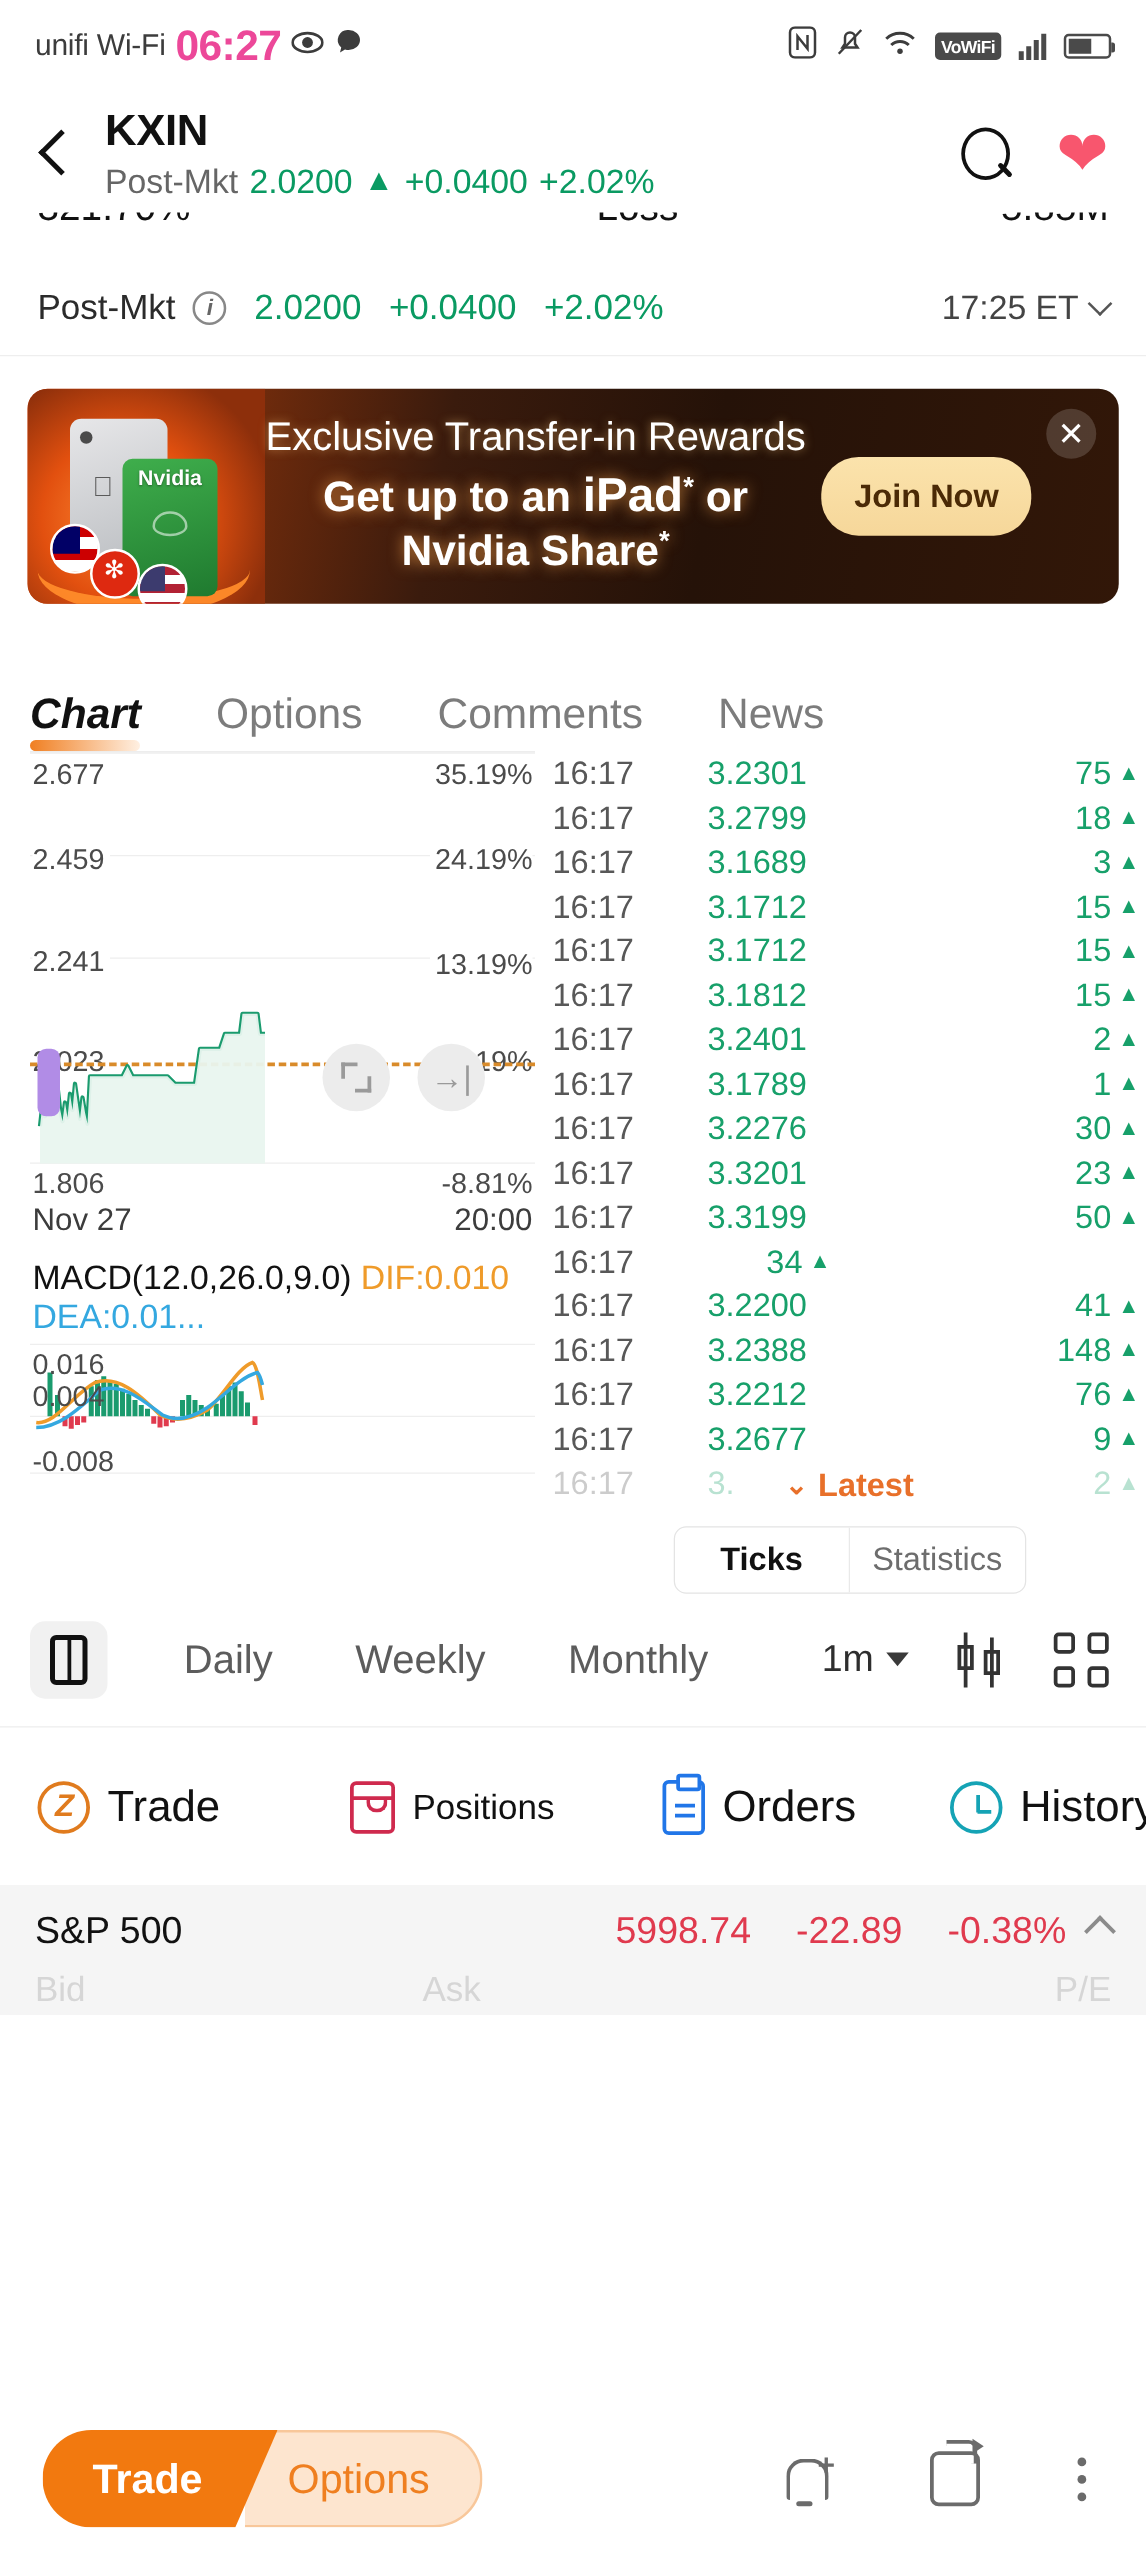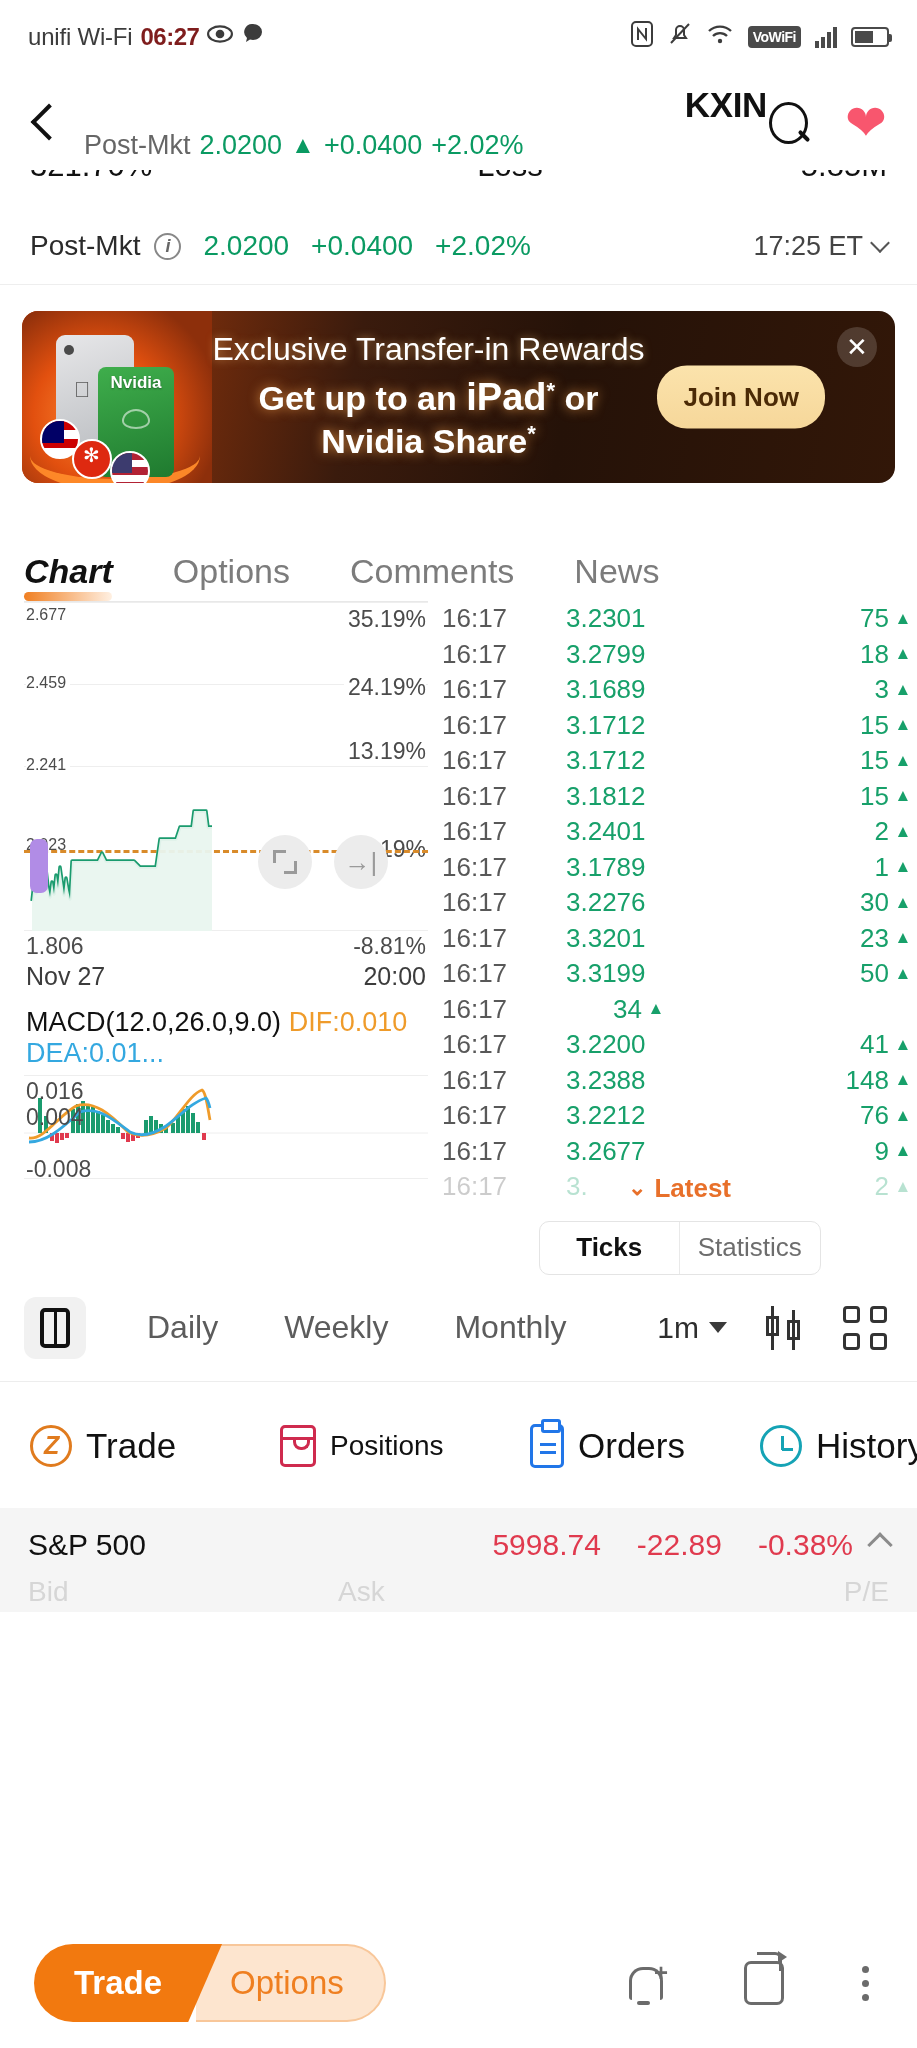--- a/index.html
+++ b/index.html
@@ -11,21 +11,21 @@
   }
   #app { position: relative; width: 917px; height: 2048px; background:#fff; }
 
   
   .statusbar {
     height: 74px; display: flex; align-items: center;
     padding: 0 28px; font-size: 25px; color: #3c3c3c;
   }
   .sb-left { display:flex; align-items:center; gap:8px; }
   .sb-carrier { font-size: 24px; letter-spacing: -0.2px; }
-  .sb-time { font-size: 24px; font-weight: 700; letter-spacing:-0.5px; color:#7f1d1d; }
+  .sb-time { font-size: 34px; font-weight: 700; letter-spacing:-0.5px; color:#ec4899; }
   .sb-right { margin-left:auto; display:flex; align-items:center; gap:14px; }
   .ic { display:inline-block; }
   .vowifi-box {
     border:2px solid #4a4a4a; border-radius:4px; font-size:14px;
     font-weight:700; padding:1px 3px; color:#4a4a4a; background:#4a4a4a;
     color:#fff; letter-spacing:-0.5px;
   }
   .batt {
     width:38px; height:20px; border:2px solid #4a4a4a; border-radius:4px;
     position:relative; display:inline-block;
@@ -33,21 +33,21 @@
   .batt::after{
     content:""; position:absolute; right:-5px; top:5px; width:3px; height:8px;
     background:#4a4a4a; border-radius:0 2px 2px 0;
   }
   .batt i{ position:absolute; left:2px; top:2px; bottom:2px; width:18px; background:#4a4a4a; display:block;}
   .bars { display:flex; align-items:flex-end; gap:2px; height:22px; }
   .bars b { width:4px; background:#4a4a4a; display:block; }
 
   
   .header {
-    display:flex; align-items:center; padding: 12px 30px 10px 24px; height: 96px; text-align: right;
+    display:flex; align-items:center; padding: 12px 30px 10px 24px; height: 96px;
   }
   .back-chevron {
     width:40px; height:40px; position:relative; flex:0 0 auto; margin-right:20px;
   }
   .back-chevron::before{
     content:""; position:absolute; left:12px; top:6px; width:22px; height:22px;
     border-left:4px solid #111; border-bottom:4px solid #111;
     transform: rotate(45deg);
   }
   .hdr-mid { flex:1 1 auto; }
@@ -168,21 +168,21 @@
   }
   .tab.faded { color:#b6b6b6; }
 
   
   .split { display:flex; padding-left:24px; }
   .chartcol { width: 404px; flex:0 0 auto; }
   .tickcol { flex:1 1 auto; padding-left:14px; }
 
   .chartbox { position:relative; height:330px; border-top:1px solid #e8e8e8; }
   .gridline { position:absolute; left:0; right:0; height:1px; background:#eeeeee;}
-  .ylabel { position:absolute; left:2px; font-size:16px; color:#4b4b4b; background:#fff; padding-right:4px;}
+  .ylabel { position:absolute; left:2px; font-size:23px; color:#4b4b4b; background:#fff; padding-right:4px;}
   .plabel { position:absolute; right:2px; font-size:23px; color:#4b4b4b; background:#fff; padding-left:4px;}
   .prevclose {
     position:absolute; left:0; right:0; height:0;
     border-top:3px dashed #d98b2a;
   }
   .spark { position:absolute; left:0; bottom:0; width:100%; height:330px; }
   .fullscreen-btn, .jump-btn{
     position:absolute; width:54px;height:54px;border-radius:50%;
     background:#ececec; display:flex;align-items:center;justify-content:center;
   }
@@ -456,21 +456,21 @@
         <div class="gridline" style="top:164px"></div>
         <div class="gridline" style="top:328px"></div>
 
         <div class="ylabel" style="top:4px">2.677</div>
         <div class="ylabel" style="top:72px">2.459</div>
         <div class="ylabel" style="top:154px">2.241</div>
         <div class="ylabel" style="top:234px">2.023</div>
 
         <div class="plabel" style="top:4px">35.19%</div>
         <div class="plabel" style="top:72px">24.19%</div>
-        <div class="plabel" style="top:136px">13.19%</div>
+        <div class="plabel" style="top:156px">13.19%</div>
         <div class="plabel" style="top:234px">2.19%</div>
 
         <div class="prevclose" style="top:248px"></div>
 
         <svg class="spark" viewBox="0 0 404 330" preserveAspectRatio="none">
           <path d="M8,300 L10,282 L12,292 L14,276 L16,288 L18,272 L20,284 L22,268 L24,286 L26,296
                    L28,281 L30,293 L32,274 L34,287 L36,266 L38,280 L40,294 L42,277 L44,289 L46,298
                    L48,260 L62,260 L66,260 L70,260 L74,260 L78,252 L82,260 L96,260 L110,260
                    L116,266 L128,266 L132,266 L136,238 L150,238 L152,238 L156,226 L166,226 L168,226
                    L170,210 L182,210 L184,226 L186,226 L188,226" fill="none" stroke="#1a9b6e" stroke-width="3.4" stroke-linejoin="round"></path>

